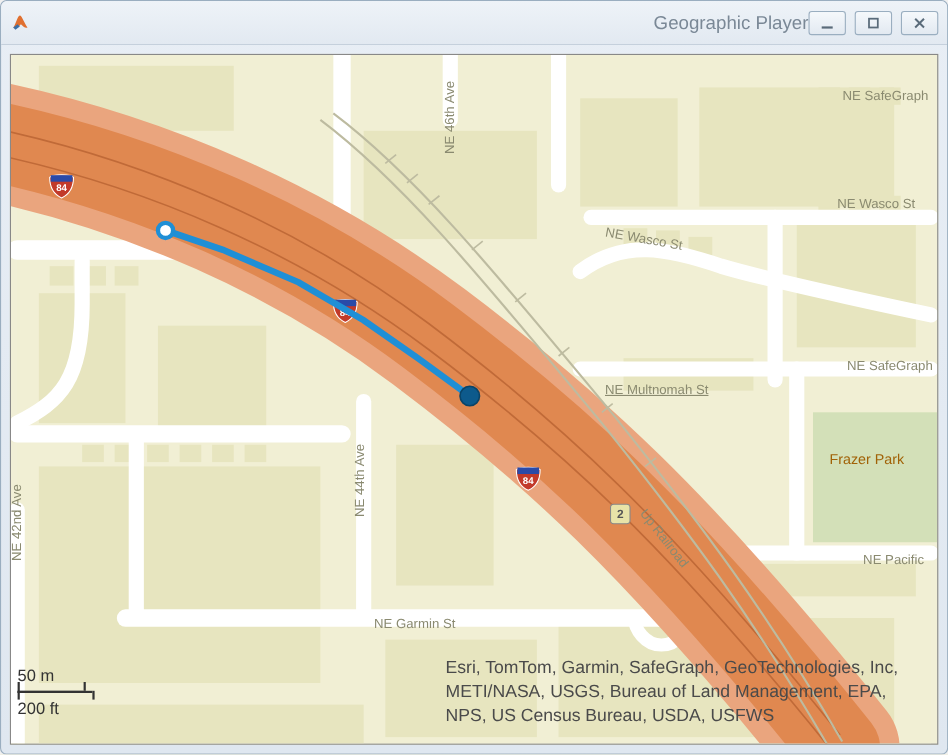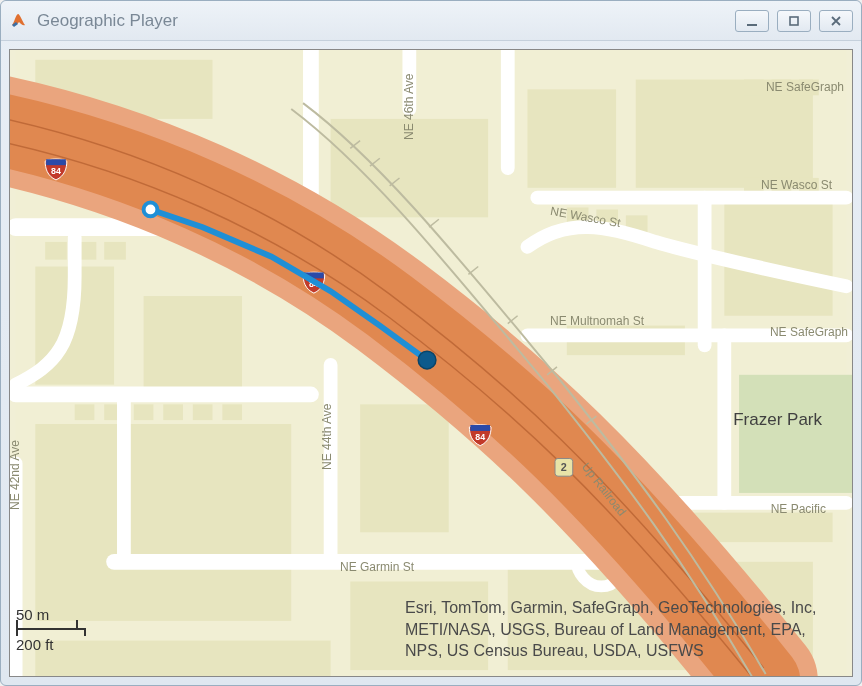--- a/index.html
+++ b/index.html
@@ -33,20 +33,21 @@
     height: 20px;
     margin-right: 8px;
     position: relative;
     flex-shrink: 0;
   }
   .app-icon svg { width: 100%; height: 100%; }
   .title-text {
     color: #7a8896;
     font-size: 17px;
     flex: 1;
+    text-align: right;
   }
   .win-controls { display: flex; gap: 8px; }
   .win-btn {
     width: 34px;
     height: 22px;
     border: 1px solid #9aaec0;
     border-radius: 3px;
     background: linear-gradient(to bottom, #f5f8fb, #e2e9f1);
     display: flex;
     align-items: center;
@@ -74,22 +75,22 @@
   }
   .street-label {
     position: absolute;
     color: #8a8a70;
     font-size: 12px;
     white-space: nowrap;
     pointer-events: none;
   }
   .park-label {
     position: absolute;
-    color: #404040;
-    font-size: 17px;
+    color: #a16207;
+    font-size: 13px;
     pointer-events: none;
   }
   .scale-bar {
     position: absolute;
     left: 6px;
     bottom: 18px;
     font-size: 15px;
     color: #333;
   }
   .scale-row {
@@ -255,23 +256,23 @@
         <g id="route-path">
           <path id="route-line" d="M137 162 L190 180 L260 210 L320 245 L370 280 L418 315" stroke="#1f8fd6" stroke-width="6" fill="none" stroke-linecap="round"></path>
           <circle id="route-start" cx="137" cy="162" r="7" fill="#ffffff" stroke="#1f8fd6" stroke-width="4"></circle>
           <circle id="route-end" cx="418" cy="315" r="9" fill="#0d5a8c" stroke="#0a4468" stroke-width="1.5"></circle>
         </g>
       </svg>
 
       <div class="street-label" style="right:8px; top:30px;">NE SafeGraph</div>
       <div class="street-label" style="right:20px; top:128px;">NE Wasco St</div>
       <div class="street-label" style="left:540px; top:160px; transform:rotate(10deg);">NE Wasco St</div>
-      <div class="street-label" style="left:540px; top:264px;">NE Multnomah St</div>
+      <div class="street-label" style="left:540px; top:297px;text-decoration:underline;">NE Multnomah St</div>
       <div class="street-label" style="right:4px; top:275px;">NE SafeGraph</div>
-      <div class="street-label" style="right:26px; top:452px;margin-left:16px;">NE Pacific</div>
+      <div class="street-label" style="right:12px; top:452px;margin-left:16px;">NE Pacific</div>
       <div class="street-label" style="left:330px; top:510px;">NE Garmin St</div>
       <div class="street-label" style="left:-2px; top:460px; transform:rotate(-90deg); transform-origin:left top;">NE 42nd Ave</div>
       <div class="street-label" style="left:310px; top:420px; transform:rotate(-90deg); transform-origin:left top;">NE 44th Ave</div>
       <div class="street-label" style="left:392px; top:90px; transform:rotate(-90deg); transform-origin:left top;">NE 46th Ave</div>
       <div class="street-label" style="left:580px; top:410px; transform:rotate(52deg); transform-origin:left top;">Up Railroad</div>
 
       <div class="park-label" style="right:30px; top:360px;">Frazer Park</div>
 
       <div class="scale-bar">
         <div class="scale-row">

